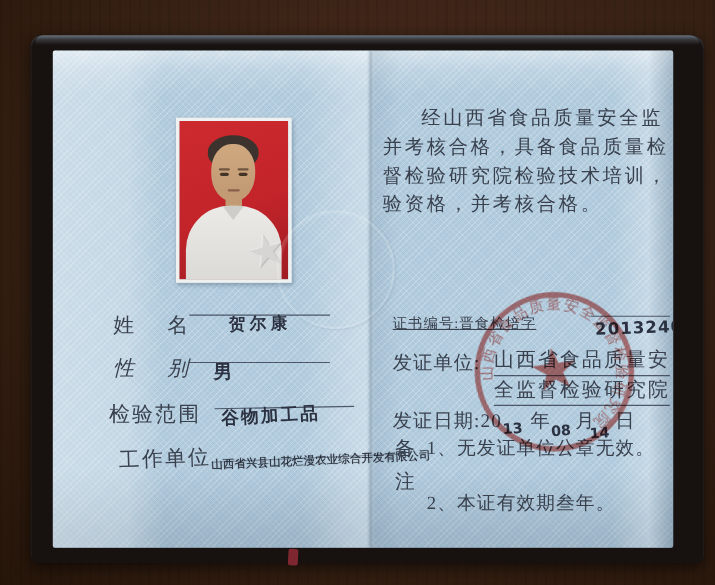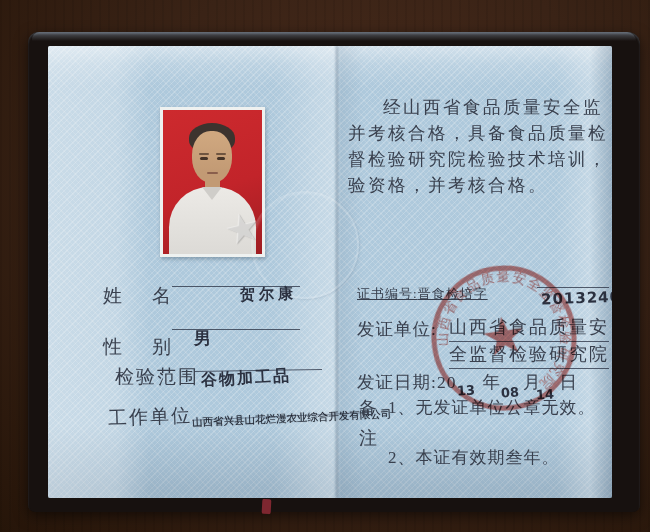--- a/index.html
+++ b/index.html
@@ -107,25 +107,25 @@
   .printed{color:#39404e;}
   .hand{
     font-family:"DejaVu Sans","Liberation Sans",sans-serif;
     font-weight:bold;color:#2b3140;
   }
   .row-label{font-size:19px;letter-spacing:2px;white-space:nowrap;}
   .uline{position:absolute;border-bottom:1.6px solid rgba(45,52,70,.78);}
   
   .f-name-label   {position:absolute;left:55px; top:237px;width:70px;text-align:justify;text-align-last:justify;}
   .f-name-line    {left:124px;top:240px;width:128px;}
-  .f-name-value   {position:absolute;left:160px;top:239px;font-size:15px;letter-spacing:4px;transform:rotate(-1deg);margin-left:32px;}
-  .f-sex-label    {position:absolute;left:55px; top:288px;width:70px;text-align:justify;text-align-last:justify;}
+  .f-name-value   {position:absolute;left:160px;top:239px;font-size:15px;letter-spacing:4px;transform:rotate(-1deg);}
+  .f-sex-label    {position:absolute;left:55px; top:276px;width:70px;text-align:justify;text-align-last:justify;font-style:italic;}
   .f-sex-line     {left:124px;top:283px;width:128px;}
   .f-sex-value    {position:absolute;left:146px;top:281px;font-size:17px;}
-  .f-scope-label  {position:absolute;left:51px; top:318px;margin-left:16px;}
+  .f-scope-label  {position:absolute;left:51px; top:318px;}
   .f-scope-line   {left:147px;top:324px;width:127px;transform:rotate(-1deg);}
   .f-scope-value  {position:absolute;left:153px;top:322px;font-size:16px;letter-spacing:2px;transform:rotate(-3deg);}
   .f-work-label   {position:absolute;left:60px; top:358px;transform:rotate(-2deg);}
   .f-work-line    {left:144px;top:370px;width:172px;transform:rotate(-2.5deg);border-bottom-color:rgba(45,52,70,.45);}
   .f-work-value   {position:absolute;left:144px;top:366px;width:180px;font-size:10.5px;letter-spacing:0;
                    transform:rotate(-2.5deg);color:#1f2430;text-shadow:0 0 1px rgba(31,36,48,.55);white-space:nowrap;}
   
   .body-par{position:absolute;left:300px;top:48px;width:260px;font-size:17.5px;line-height:26px;letter-spacing:2.5px;white-space:nowrap;}
   .body-par .indent{padding-left:35px;}
   

